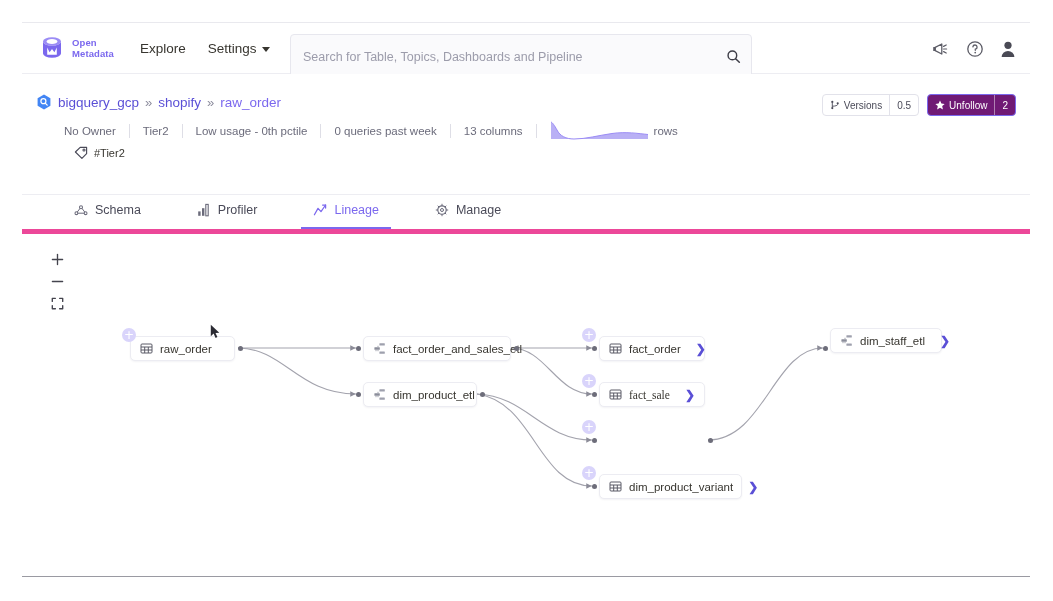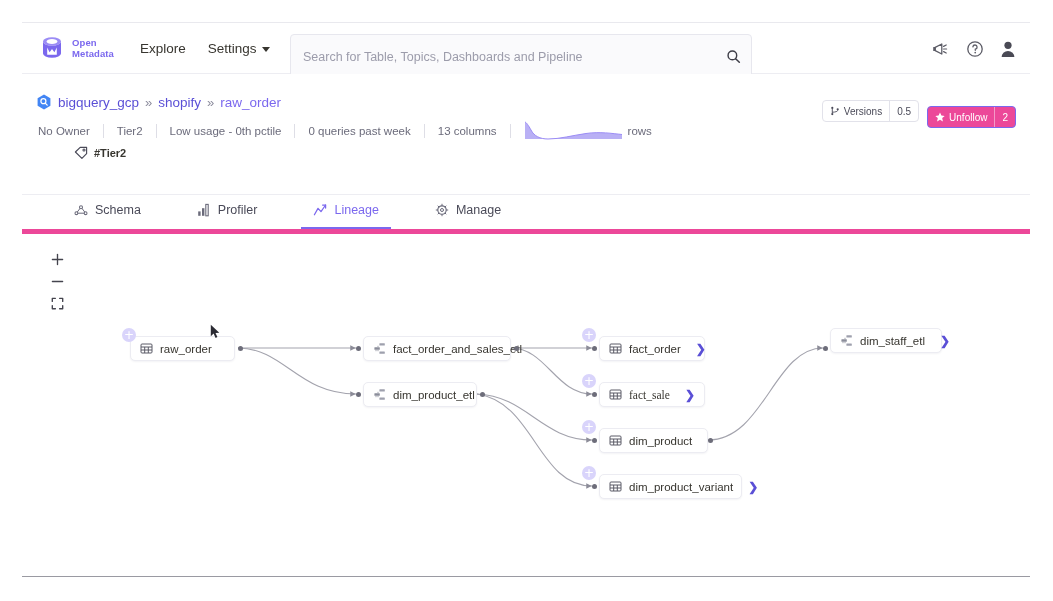--- a/index.html
+++ b/index.html
@@ -127,21 +127,21 @@
   .crumb {
     font-size: 13.5px;
     color: #5a4fd6;
     cursor: pointer;
   }
   .crumb.current { color: #7b68ee; }
   .crumb-sep { font-size: 13px; color: #8b8b9c; }
 
   .meta-row {
     position: absolute;
-    left: 16px; top: 47px;
+    left: 42px; top: 47px;
     display: flex; align-items: center;
     height: 20px;
   }
   .meta-item {
     font-size: 11.5px;
     color: #6b6b7b;
     white-space: nowrap;
   }
   .meta-divider {
     width: 1px; height: 14px;
@@ -150,21 +150,21 @@
   }
   .sparkline { display:block; }
   .rows-label { font-size: 11.5px; color: #6b6b7b; margin-left: 6px; }
 
   .tag-row {
     position: absolute;
     left: 52px; top: 72px;
     display: flex; align-items: center; gap: 6px;
   }
   .tag-icon { width: 14px; height: 14px; display:block; }
-  .tag-text { font-size: 11px; color: #37352f; font-weight: 700; }
+  .tag-text { font-size: 11px; color: #37352f; font-weight: 400; }
 
   .header-actions {
     position: absolute;
     right: 14px; top: 20px;
     display: flex; align-items: center; gap: 8px;
   }
   .btn-group {
     display: flex; align-items: stretch;
     height: 22px;
     border: 1px solid #e2e2ea;
@@ -179,22 +179,21 @@
     font-size: 10px;
     color: #4a4a58;
     text-align: right;
   }
   .btn-group .seg.count {
     border-left: 1px solid #e2e2ea;
     color: #4a4a58;
   }
   .btn-group.primary {
     border-color: #7b68ee;
-    background: #ec4899;
-    margin-top: 12px;
+    background: #701a75;
   }
   .btn-group.primary .seg { color: #ffffff; }
   .btn-group.primary .seg.count { border-left: 1px solid rgba(255,255,255,0.45); }
   .mini-icon { width: 10px; height: 10px; display:block; }
 
   
   .tabs {
     position: absolute;
     left: 0; top: 172px;
     width: 1008px; height: 39px;
@@ -569,30 +568,20 @@
           <line x1="1" y1="8" x2="12" y2="8" stroke="#5a5a66" stroke-width="1"></line>
           <line x1="4.7" y1="5" x2="4.7" y2="11" stroke="#5a5a66" stroke-width="1"></line>
           <line x1="8.3" y1="5" x2="8.3" y2="11" stroke="#5a5a66" stroke-width="1"></line>
         </svg>
         <span class="node-label">fact_sale</span>
         <span class="node-chevron">❯</span>
       </div>
       <div class="handle" style="left:570px; top:157.5px;"></div>
 
       <div class="expand-plus" style="left:560px; top:186px;">+</div>
-      <div class="node" style="left:577px; top:194px; width:109px;">
-        <svg class="node-icon" viewBox="0 0 13 13">
-          <rect x="1" y="2" width="11" height="9" rx="1" fill="none" stroke="#5a5a66" stroke-width="1"></rect>
-          <line x1="1" y1="5" x2="12" y2="5" stroke="#5a5a66" stroke-width="1"></line>
-          <line x1="1" y1="8" x2="12" y2="8" stroke="#5a5a66" stroke-width="1"></line>
-          <line x1="4.7" y1="5" x2="4.7" y2="11" stroke="#5a5a66" stroke-width="1"></line>
-          <line x1="8.3" y1="5" x2="8.3" y2="11" stroke="#5a5a66" stroke-width="1"></line>
-        </svg>
-        <span class="node-label">dim_product</span>
-      </div>
       <div class="handle" style="left:570px; top:203.5px;"></div>
       <div class="handle" style="left:686px; top:203.5px;"></div>
 
       <div class="expand-plus" style="left:560px; top:232px;">+</div>
       <div class="node" style="left:577px; top:240px; width:143px;">
         <svg class="node-icon" viewBox="0 0 13 13">
           <rect x="1" y="2" width="11" height="9" rx="1" fill="none" stroke="#5a5a66" stroke-width="1"></rect>
           <line x1="1" y1="5" x2="12" y2="5" stroke="#5a5a66" stroke-width="1"></line>
           <line x1="1" y1="8" x2="12" y2="8" stroke="#5a5a66" stroke-width="1"></line>
           <line x1="4.7" y1="5" x2="4.7" y2="11" stroke="#5a5a66" stroke-width="1"></line>

